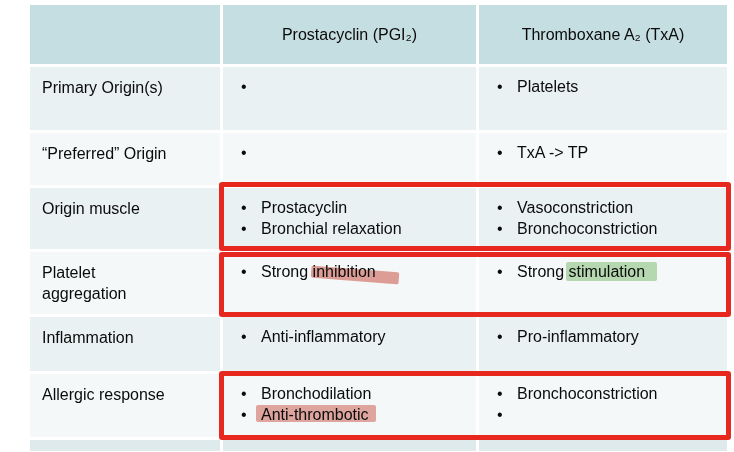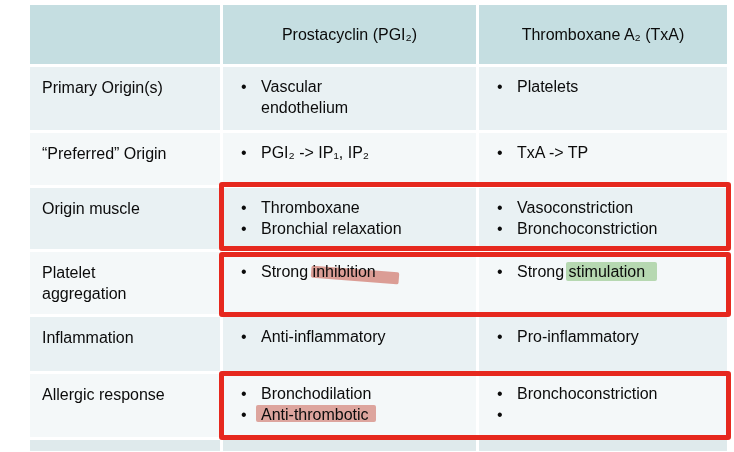--- a/index.html
+++ b/index.html
@@ -48,50 +48,47 @@
   <div class="tbl">
 
     <div class="cell hdr"></div>
     <div class="cell hdr">Prostacyclin (PGI₂)</div>
     <div class="cell hdr">Thromboxane A₂ (TxA)</div>
 
     <div class="cell odd labcell">Primary Origin(s)</div>
     <div class="cell odd bullets">
       <div class="bi">
         <span class="dot">•</span>
-        <span class="bt">Vascular
-endothelium</span>
       </div>
     </div>
     <div class="cell odd bullets">
       <div class="bi">
         <span class="dot">•</span>
         <span class="bt">Platelets</span>
       </div>
     </div>
 
     <div class="cell even labcell">“Preferred” Origin</div>
     <div class="cell even bullets">
       <div class="bi">
         <span class="dot">•</span>
-        <span class="bt">PGI₂ -&gt; IP₁, IP₂</span>
       </div>
     </div>
     <div class="cell even bullets">
       <div class="bi">
         <span class="dot">•</span>
         <span class="bt">TxA -&gt; TP</span>
       </div>
     </div>
 
     <div class="cell odd labcell">Origin muscle</div>
     <div class="cell odd bullets">
       <div class="bi">
         <span class="dot">•</span>
-        <span class="bt">Thromboxane</span>
+        <span class="bt">Prostacyclin</span>
       </div>
       <div class="bi">
         <span class="dot">•</span>
         <span class="bt">Bronchial relaxation</span>
       </div>
     </div>
     <div class="cell odd bullets">
       <div class="bi">
         <span class="dot">•</span>
         <span class="bt">Vasoconstriction</span>

